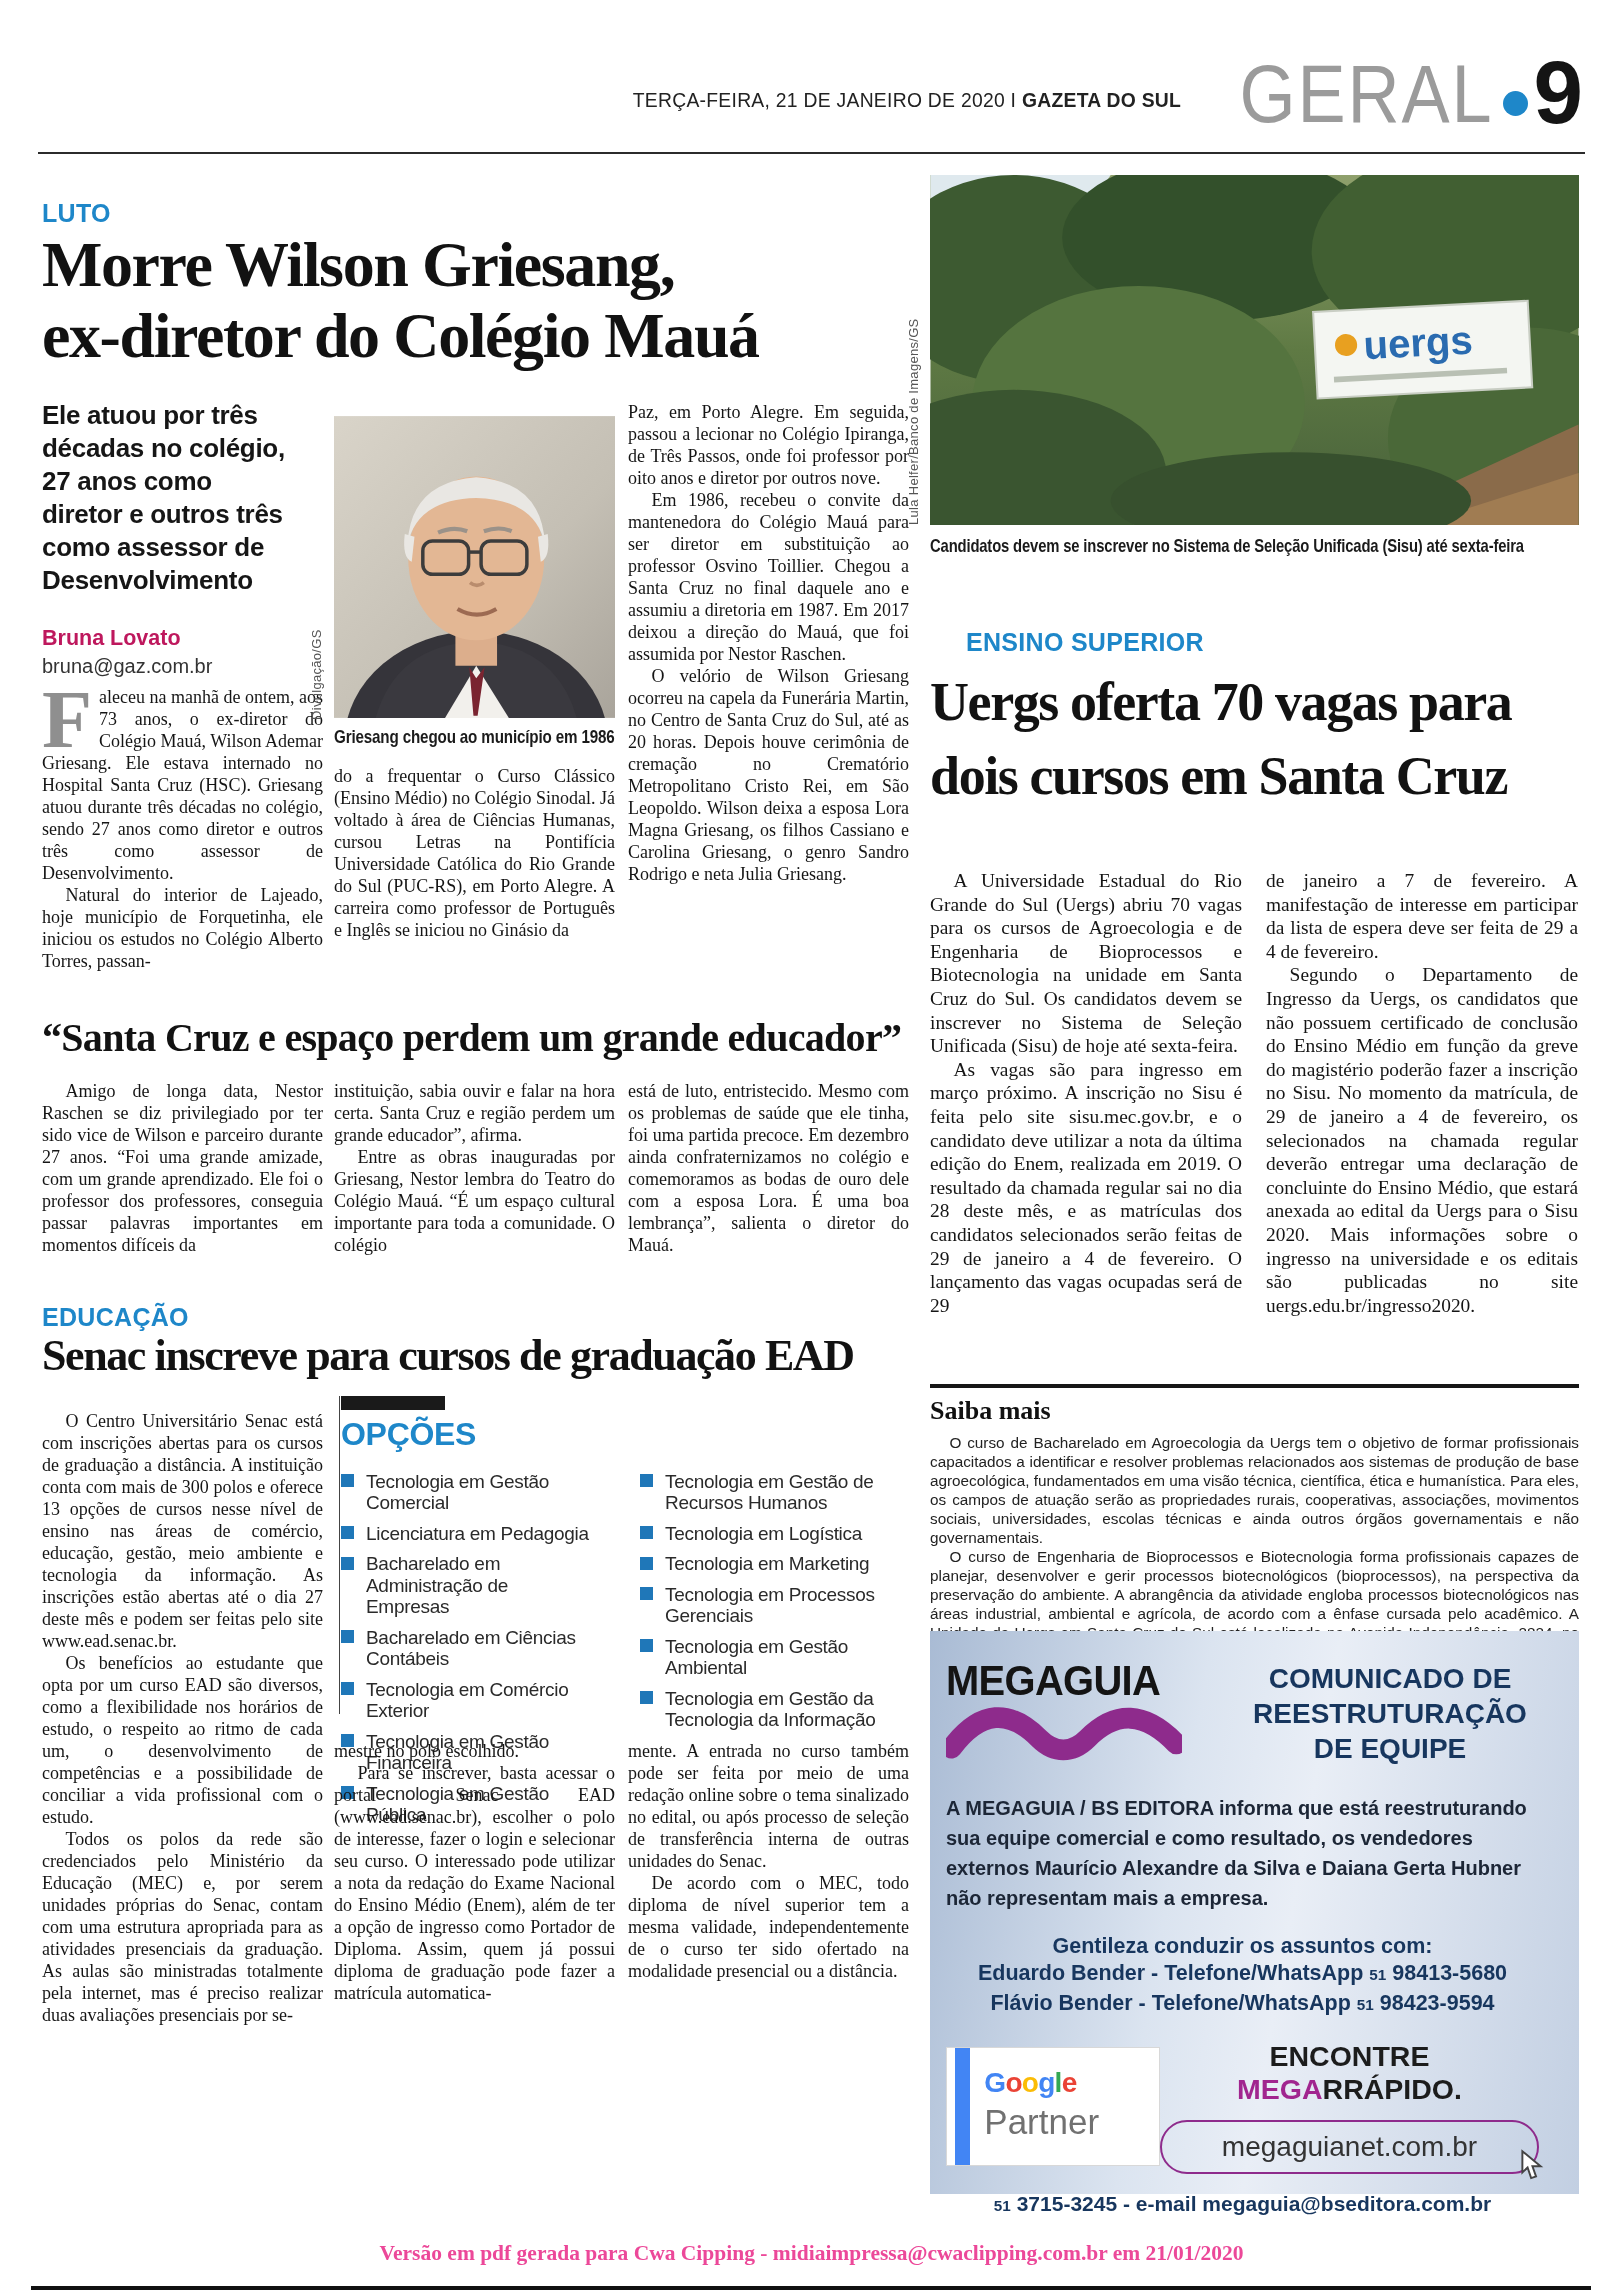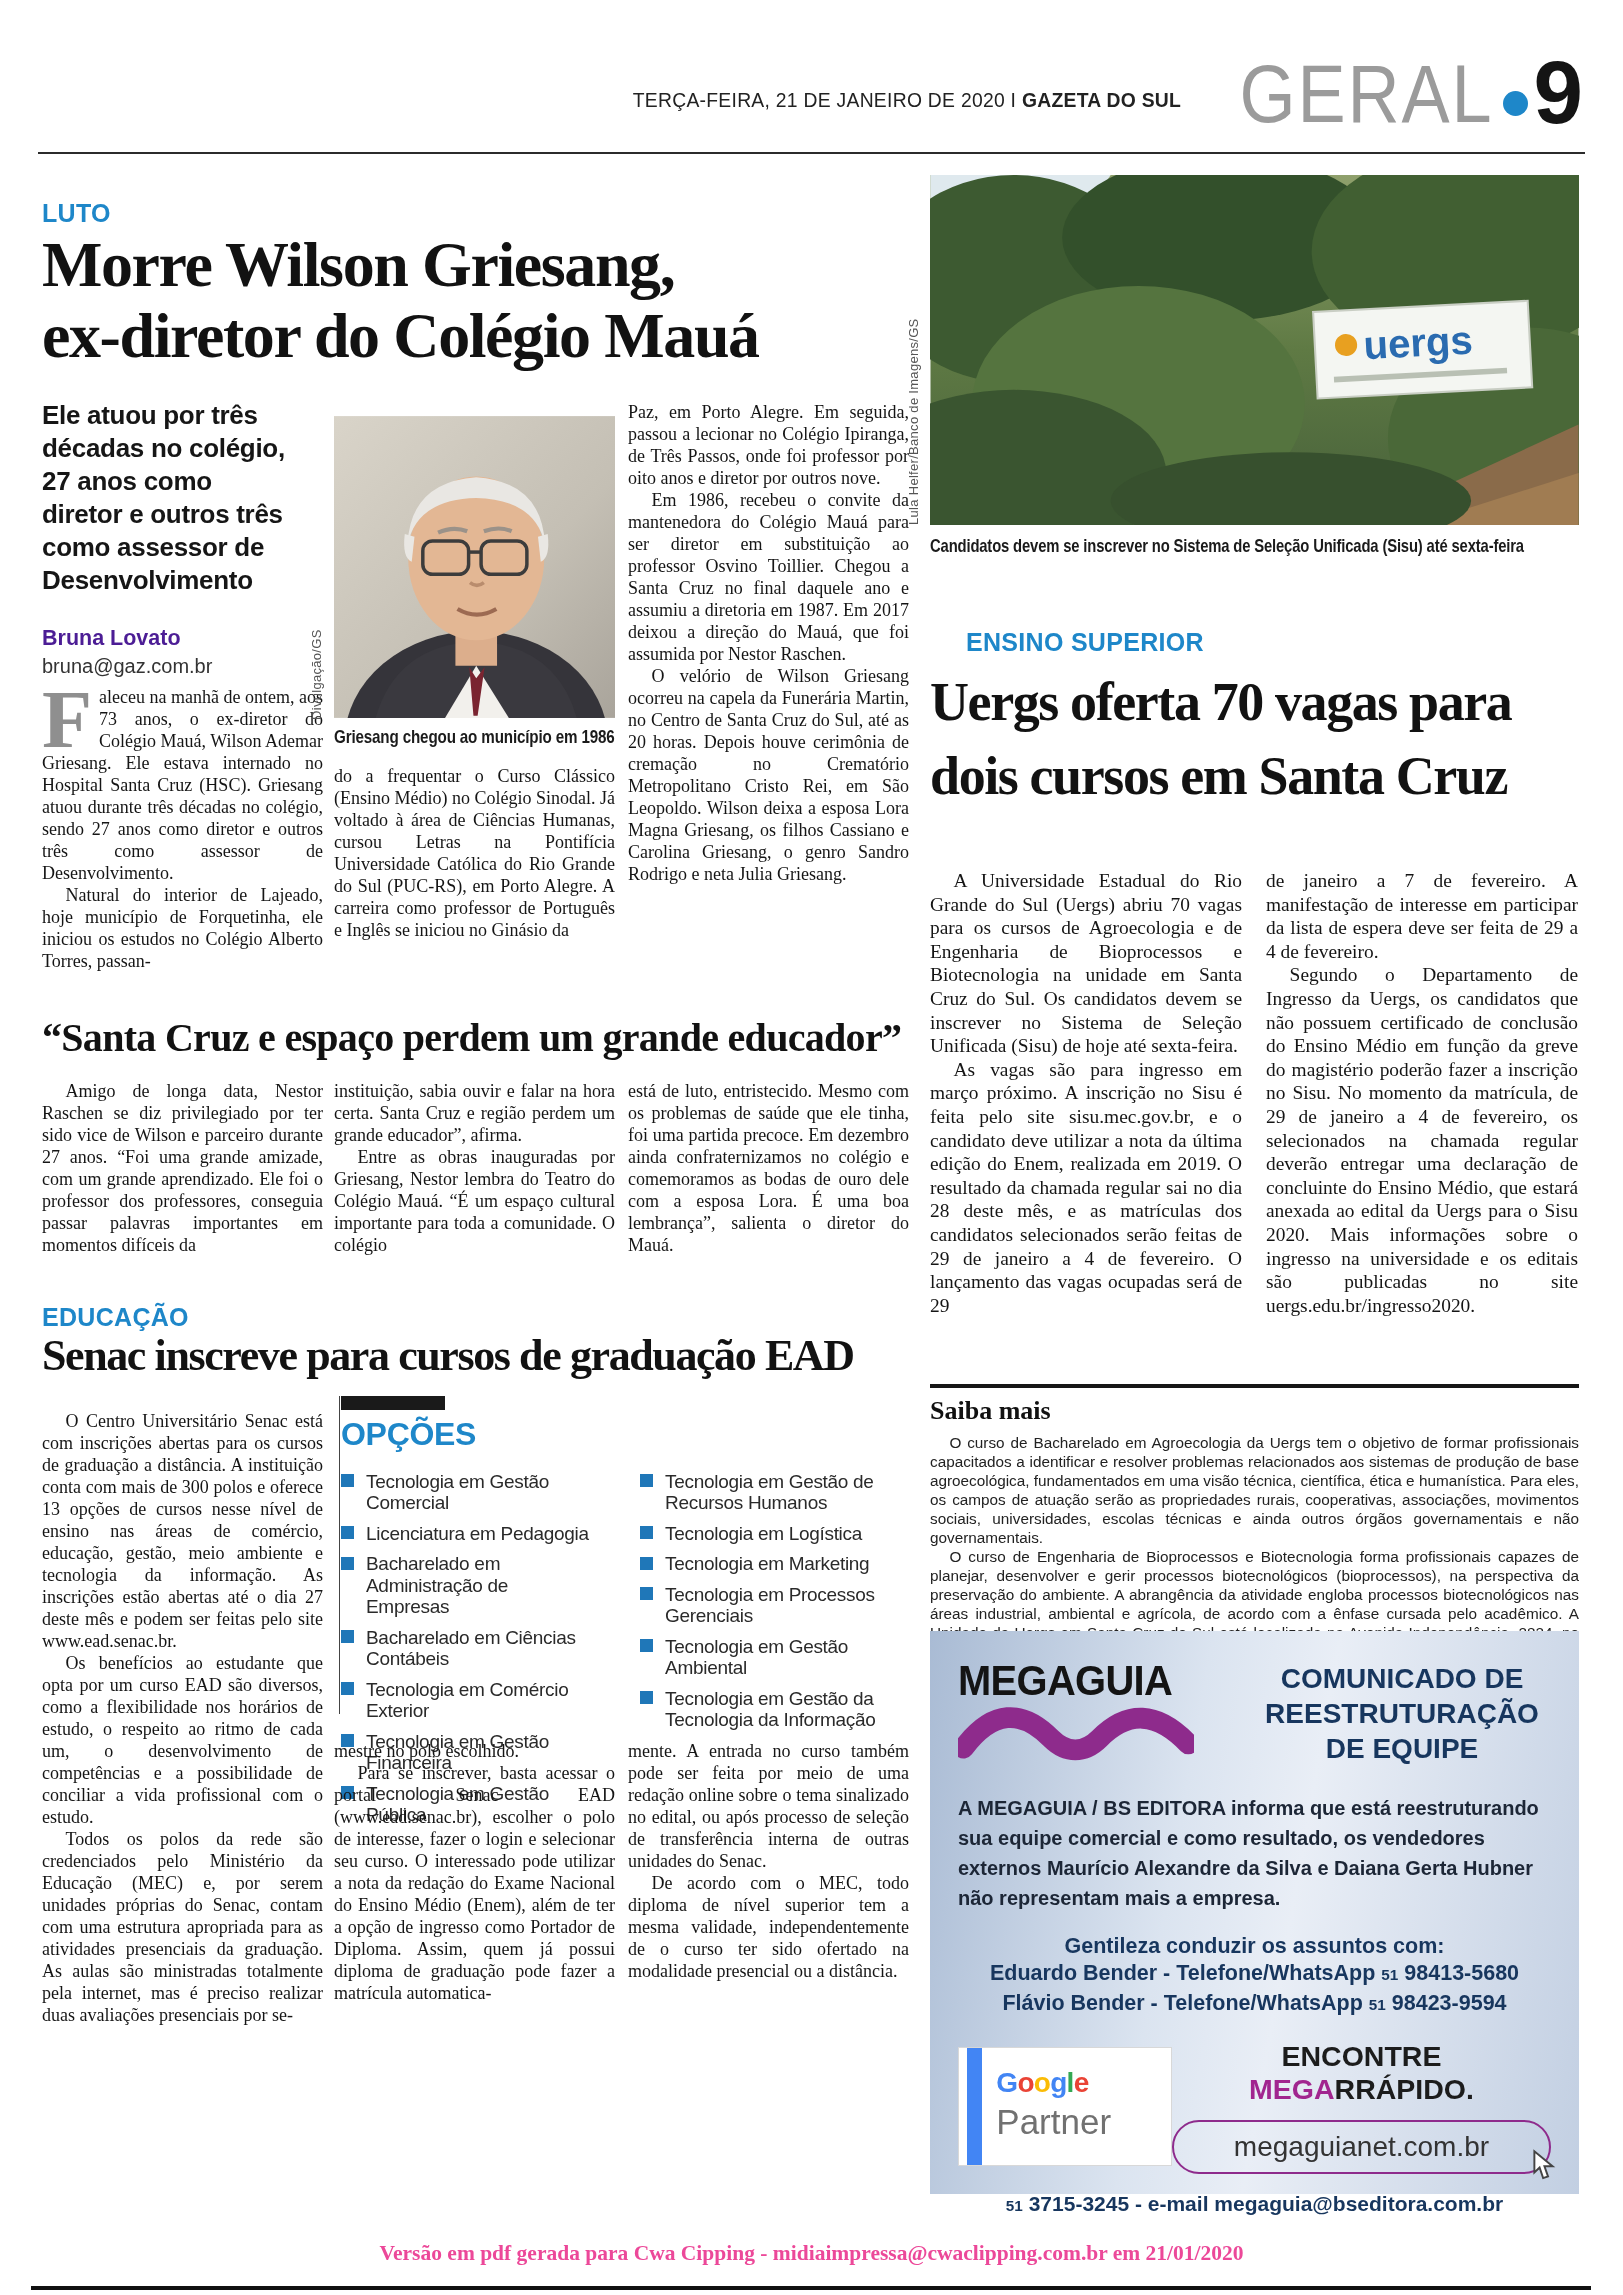--- a/index.html
+++ b/index.html
@@ -12,21 +12,21 @@
   .mh-geral{font-family:"Liberation Sans",sans-serif;font-size:82px;line-height:.82;color:#9b9b9b;letter-spacing:2.1px;transform:scaleX(.88);transform-origin:right bottom;}
   .mh-dot{width:25px;height:25px;border-radius:50%;background:#1e87c9;margin:0 5.6px 11px 9.7px;}
   .mh-num{font-family:"Liberation Sans",sans-serif;font-size:89px;font-weight:bold;line-height:.78;color:#141414;}
   .rule-top{position:absolute;top:152px;left:38px;width:1547px;height:2.1px;background:#2b2b2b;}
   
   .slabel{font-family:"Liberation Sans",sans-serif;font-weight:bold;font-size:25px;color:#1e87c9;letter-spacing:0.3px;}
   
   .hl{font-weight:bold;color:#121212;letter-spacing:-1.4px;white-space:pre-line;}
   
   .deck{font-family:"Liberation Sans",sans-serif;font-weight:bold;font-size:26px;line-height:33px;color:#161616;white-space:pre-line;letter-spacing:-0.3px;}
-  .author-name{font-family:"Liberation Sans",sans-serif;font-weight:bold;font-size:21.5px;color:#4c1d95;}
+  .author-name{font-family:"Liberation Sans",sans-serif;font-weight:bold;font-size:21.5px;color:#be185d;}
   .author-mail{font-family:"Liberation Sans",sans-serif;font-size:20px;color:#333;margin-top:4.2px;}
   
   .bodycol{font-size:18px;line-height:22px;text-align:justify;color:#151515;}
   .bodycol p{margin:0;}
   .bodycol p.ind{text-indent:23.6px;}
   .rcol{font-size:19.4px;line-height:23.6px;}
   .dropcap{float:left;font-family:"Liberation Serif",serif;font-weight:bold;font-size:82px;line-height:61px;color:#8f8f8f;margin:2.8px 7px 0 0;}
   
   .caption{font-family:"Liberation Sans",sans-serif;font-weight:bold;font-size:19px;color:#1b1b1b;white-space:nowrap;transform:scaleX(.8);transform-origin:left top;letter-spacing:-0.2px;}
   .vcredit{position:absolute;writing-mode:vertical-rl;transform:rotate(180deg);font-family:"Liberation Sans",sans-serif;font-size:13px;color:#555;letter-spacing:0.3px;}
@@ -36,21 +36,21 @@
   .opt{position:relative;padding-left:25px;font-family:"Liberation Sans",sans-serif;font-size:19px;line-height:21.5px;color:#2a2a2a;margin-bottom:9px;letter-spacing:-0.3px;}
   .opt .bu{position:absolute;left:0;top:3.5px;width:13px;height:13px;background:#1f77b8;}
   .vrule{position:absolute;width:1.4px;background:#444;}
   
   .saiba-rule{height:3.5px;background:#161616;}
   .saiba-title{font-weight:bold;font-size:26px;color:#111;margin:8.3px 0 7px 0;}
   .saiba-text{font-family:"Liberation Sans",sans-serif;font-size:15.3px;line-height:19px;text-align:justify;color:#222;}
   .saiba-text p{margin:0;text-indent:19.4px;}
   
   #ad{position:absolute;left:930px;top:1631px;width:649px;height:563px;background:linear-gradient(100deg,#a9bbd4 0%,#dbe4f0 38%,#e9eef6 55%,#c2cfe2 100%);}
-  .ad-inner{position:absolute;left:28px;top:26px;width:593px;}
+  .ad-inner{position:absolute;left:16px;top:26px;width:593px;}
   .ad-row1{display:flex;justify-content:space-between;align-items:flex-start;}
   .mega-word{font-family:"Liberation Sans",sans-serif;font-weight:bold;font-size:42px;letter-spacing:-0.7px;color:#141414;transform:scaleX(.95);transform-origin:left top;}
   .ad-heading{font-family:"Liberation Sans",sans-serif;font-weight:bold;font-size:28px;line-height:35px;color:#17365e;text-align:center;white-space:pre-line;margin-top:4.2px;}
   .ad-par{font-family:"Liberation Sans",sans-serif;font-weight:bold;font-size:20px;line-height:30px;color:#1c2636;margin-top:23.6px;}
   .ad-center{font-family:"Liberation Sans",sans-serif;font-weight:bold;text-align:center;color:#17365e;}
   .ad-gent{font-size:21.5px;margin-top:21px;}
   .ad-contact{font-size:21.5px;line-height:29px;}
   .small51{font-size:15.3px;}
   .ad-row2{display:flex;align-items:center;margin-top:21px;}
   .gbadge{width:208px;height:117px;background:#fff;border:0.7px solid #d8d8d8;display:flex;padding-left:8px;}

